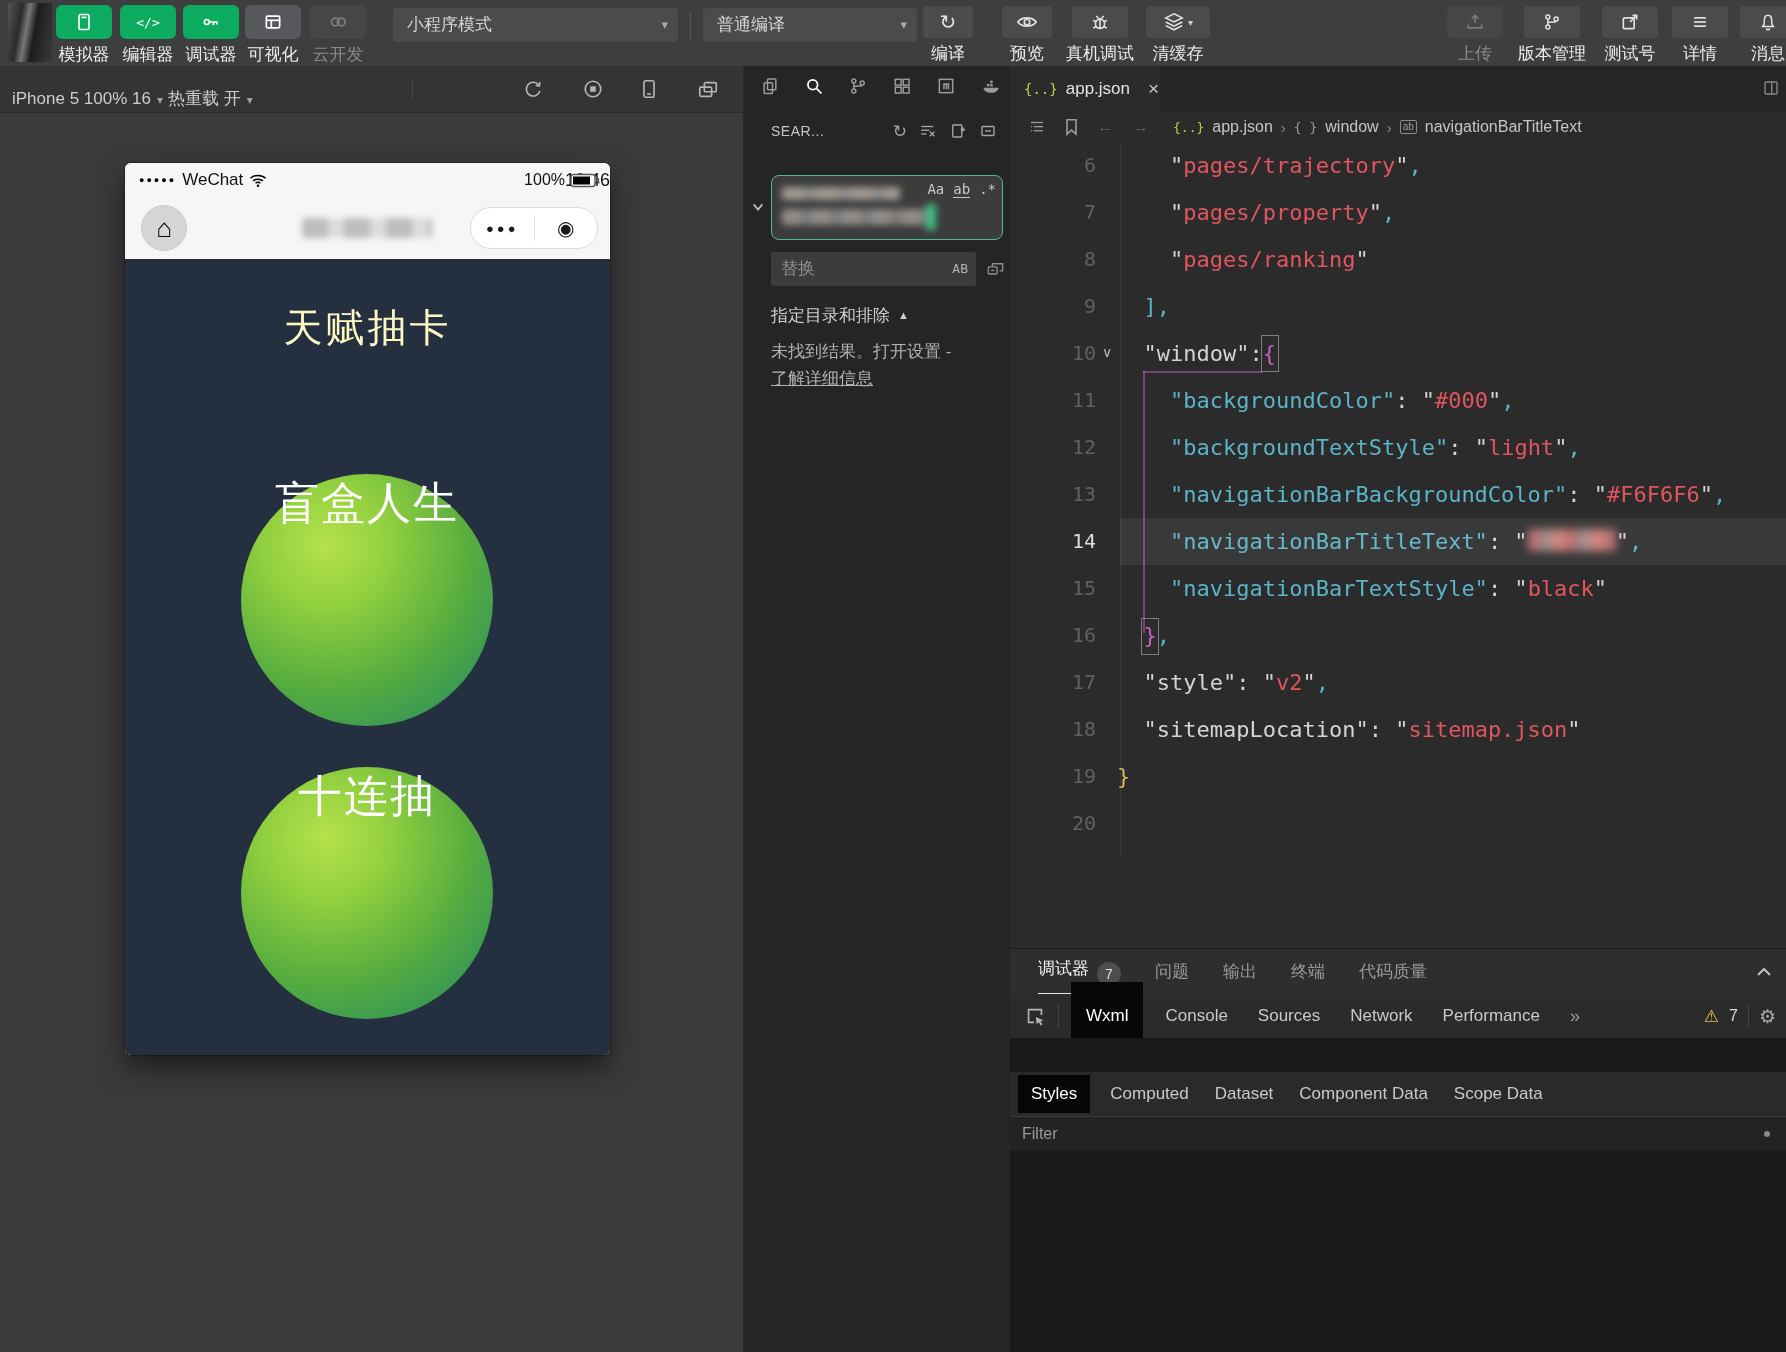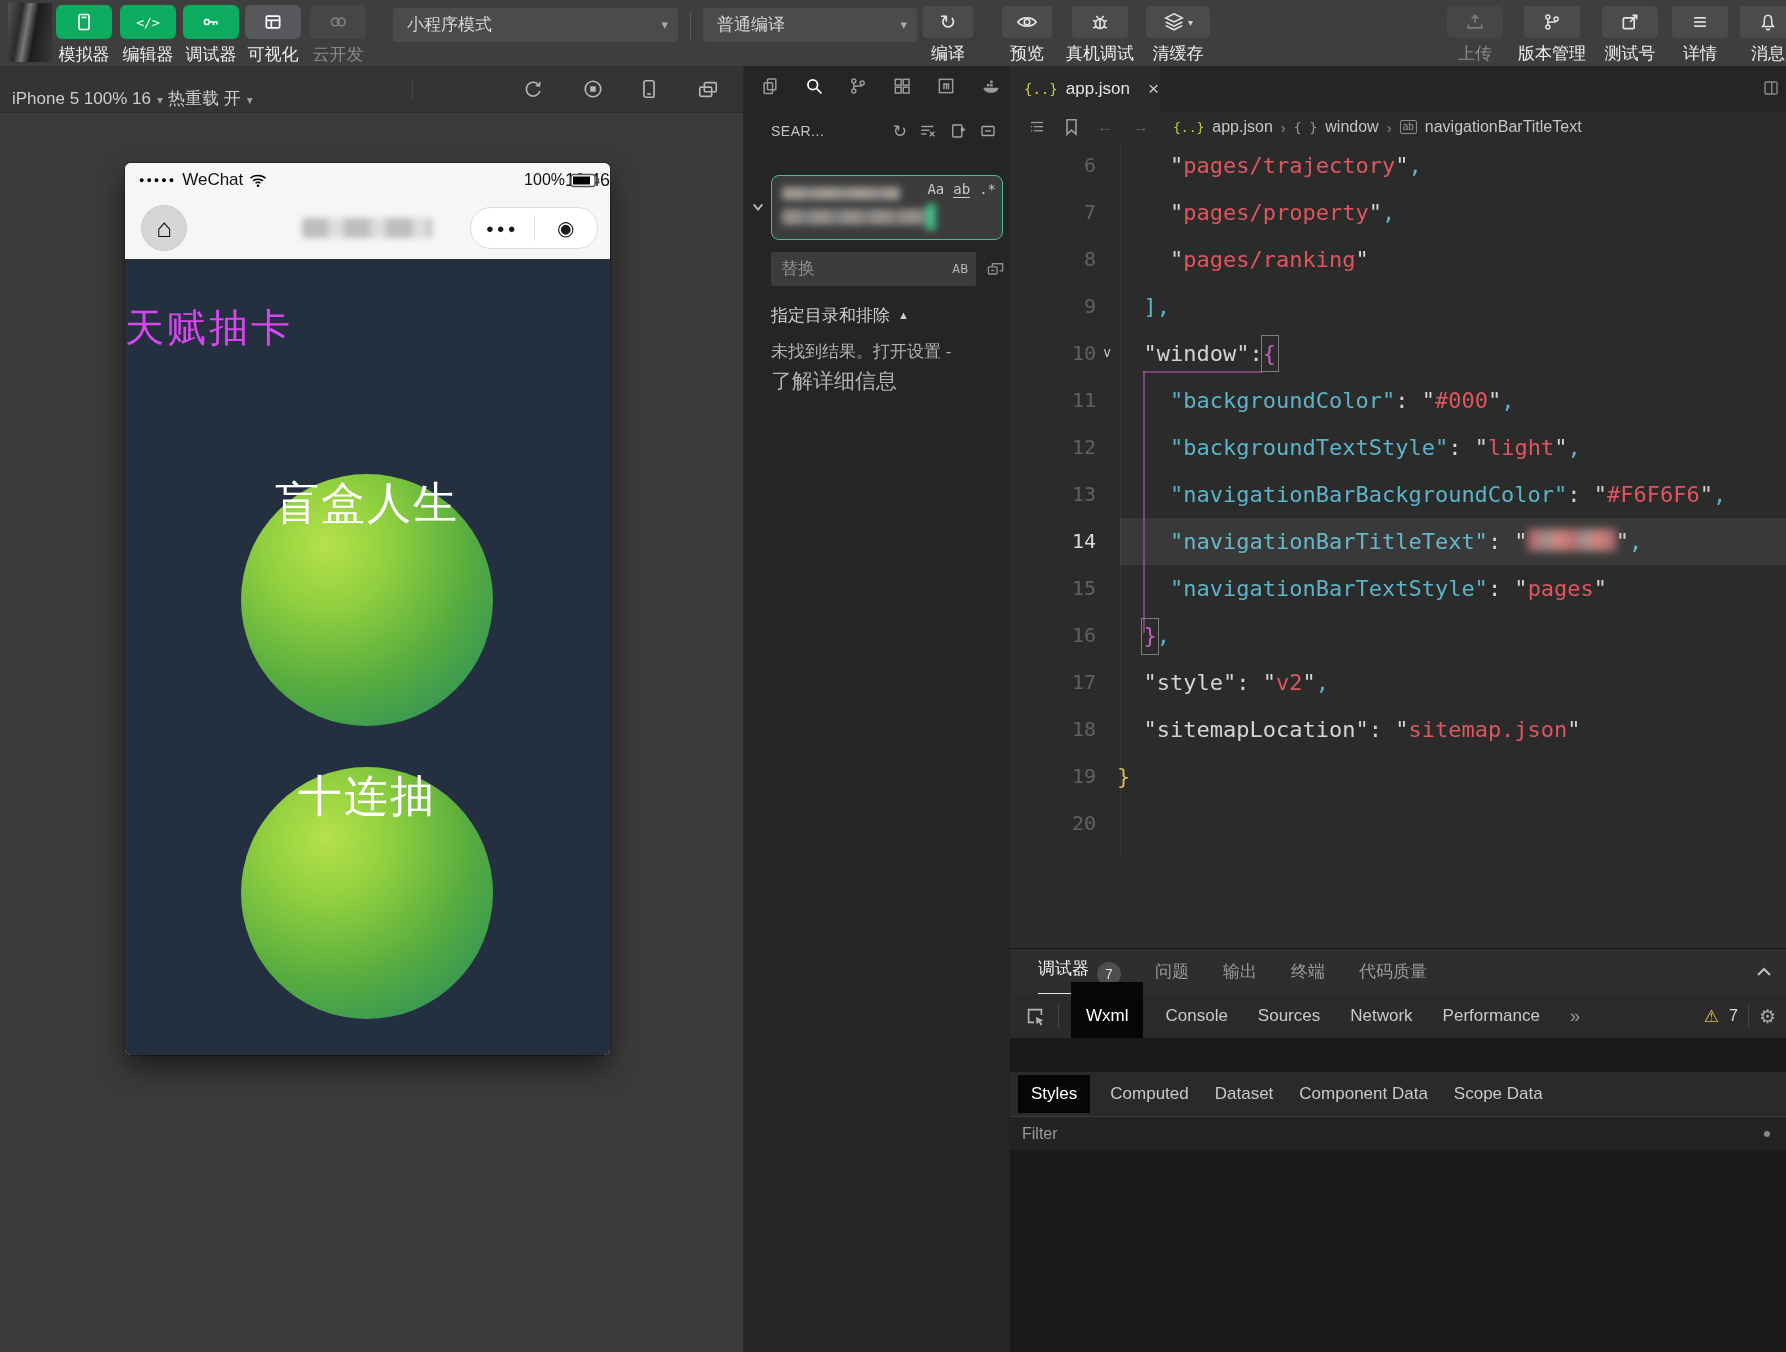--- a/index.html
+++ b/index.html
@@ -43,21 +43,21 @@
   .homebtn{position:absolute;left:16px;top:8px;width:46px;height:46px;border-radius:50%;background:#d6d6d6;
            border:1px solid #c9c9c9;display:flex;align-items:center;justify-content:center;font-size:26px;color:#0a0a0a;box-sizing:border-box}
   .titleblur{position:absolute;left:177px;top:21px;width:130px;height:20px;border-radius:2px;
              background:repeating-linear-gradient(90deg,#bdbdbd 0 26px,#dcdcdc 26px 42px);filter:blur(3px)}
   .capsule{position:absolute;right:12px;top:10px;width:128px;height:42px;background:#fff;border:1px solid #dcdcdc;
            border-radius:21px;display:flex;align-items:center;box-sizing:border-box}
   .cap-dots{flex:1;text-align:center;color:#1a1a1a;font-size:13px;letter-spacing:3px}
   .cap-div{width:1px;height:26px;background:#e4e4e4}
   .cap-target{flex:1;text-align:center;color:#1a1a1a;font-size:20px;line-height:20px}
   .page{position:absolute;left:0;top:96px;width:485px;height:796px;background:#243040;border-radius:0 0 6px 6px;overflow:hidden}
-  .page-title{position:absolute;left:0;top:42px;width:485px;text-align:left;font-size:39px;color:#d946ef;letter-spacing:3px}
+  .page-title{position:absolute;left:0;top:42px;width:485px;text-align:center;font-size:39px;color:#fef9c3;letter-spacing:3px}
   .ball{position:absolute;left:116px;width:252px;height:252px;border-radius:50%;display:flex;justify-content:center;
         color:#fff;font-size:44px;letter-spacing:2px;
         background:radial-gradient(circle at 34% 28%,#b6e14c 0%,#90cf3f 26%,#58ad3f 58%,#319457 86%,#2b8d58 100%)}
 
   
   .sidebar{position:absolute;left:743px;top:66px;width:267px;height:1286px;background:#252526;border-left:1px solid #2a2a2a;box-sizing:border-box}
   .actrow{position:absolute;left:0;top:10px;width:267px;display:flex;align-items:center;gap:24px;padding-left:16px;color:#9a9a9a}
   .actrow .ic{width:20px;height:20px}
   .searrow{position:absolute;left:0;top:50px;width:267px;display:flex;align-items:center;padding:0 14px 0 27px;box-sizing:border-box;height:30px}
   .searrow .lbl{font-size:14px;color:#c5c5c5;letter-spacing:.5px}
@@ -69,21 +69,21 @@
   .blur1{position:absolute;left:10px;top:11px;width:118px;height:13px;background:repeating-linear-gradient(90deg,#a29a92 0 22px,#8d8d8d 22px 34px);filter:blur(3.5px);border-radius:2px}
   .blur2{position:absolute;left:10px;top:33px;width:152px;height:16px;background:repeating-linear-gradient(90deg,#938d88 0 18px,#7e7e7e 18px 30px);filter:blur(3.5px);border-radius:2px}
   .blur2 .cursor{position:absolute;right:-2px;top:-5px;width:10px;height:26px;background:#3dbf83}
   .replbox{position:absolute;left:27px;top:186px;width:205px;height:34px;background:#3c3c3c;border-radius:2px;box-sizing:border-box}
   .replbox .ph{position:absolute;left:10px;top:0;line-height:34px;font-size:17px;color:#8f8f8f}
   .replbox .ab{position:absolute;right:8px;top:0;line-height:34px;font-size:13px;color:#b0b0b0;font-family:"DejaVu Sans Mono",monospace}
   .repl-all{position:absolute;left:242px;top:193px;color:#8f8f8f}
   .dirline{position:absolute;left:27px;top:238px;font-size:17px;color:#cfcfcf}
   .dirline .tri{font-size:11px;color:#cfcfcf;margin-left:8px;vertical-align:2px}
   .nores1{position:absolute;left:27px;top:274px;font-size:17px;color:#b3b3b3}
-  .nores2{position:absolute;left:27px;top:301px;font-size:21px;color:#b3b3b3;}
+  .nores2{position:absolute;left:27px;top:301px;font-size:17px;color:#b3b3b3;text-decoration:underline}
 
   
   .tabbar{position:absolute;left:1010px;top:66px;width:776px;height:46px;background:#252526}
   .tab{position:absolute;left:0;top:0;width:150px;height:46px;background:#2b2b2b;display:flex;align-items:center;gap:8px;padding-left:14px;box-sizing:border-box}
   .tab .jicon{color:#cbcb41;font-size:14px;font-family:"DejaVu Sans Mono",monospace}
   .tab .name{font-size:17px;color:#e4e4e4}
   .tab .close{margin-left:10px;color:#c8c8c8;font-size:19px}
   .split-ic{position:absolute;right:6px;top:13px;color:#8a8a8a}
   .editor-bg{position:absolute;left:1010px;top:112px;width:776px;height:836px;background:#2b2b2b}
   .crumbrow{position:absolute;left:1010px;top:112px;width:776px;height:30px;display:flex;align-items:center;gap:18px;padding-left:18px;box-sizing:border-box;color:#9a9a9a}
@@ -558,21 +558,21 @@
         <div class="code-line">
           <span class="ln">13</span>
           <span class="code-text"><span class="tk-p">    </span><span class="tk-c">"navigationBarBackgroundColor"</span><span class="tk-p">: "</span><span class="tk-s">#F6F6F6</span><span class="tk-p">"</span><span class="tk-c">,</span></span>
         </div>
         <div class="code-line hl">
           <span class="ln">14</span>
           <span class="code-text"><span class="tk-p">    </span><span class="tk-c">"navigationBarTitleText"</span><span class="tk-p">: "</span><span class="code-blur"></span><span class="tk-p">"</span><span class="tk-c">,</span></span>
         </div>
         <div class="code-line">
           <span class="ln">15</span>
-          <span class="code-text"><span class="tk-p">    </span><span class="tk-c">"navigationBarTextStyle"</span><span class="tk-p">: "</span><span class="tk-s">pages</span><span class="tk-p">"</span></span>
+          <span class="code-text"><span class="tk-p">    </span><span class="tk-c">"navigationBarTextStyle"</span><span class="tk-p">: "</span><span class="tk-s">black</span><span class="tk-p">"</span></span>
         </div>
         <div class="code-line">
           <span class="ln">16</span>
           <span class="code-text"><span class="tk-p">  </span><span class="tk-m">}</span><span class="tk-c">,</span></span>
         </div>
         <div class="code-line">
           <span class="ln">17</span>
           <span class="code-text"><span class="tk-p">  "style": "</span><span class="tk-s">v2</span><span class="tk-p">"</span><span class="tk-c">,</span></span>
         </div>
         <div class="code-line">

